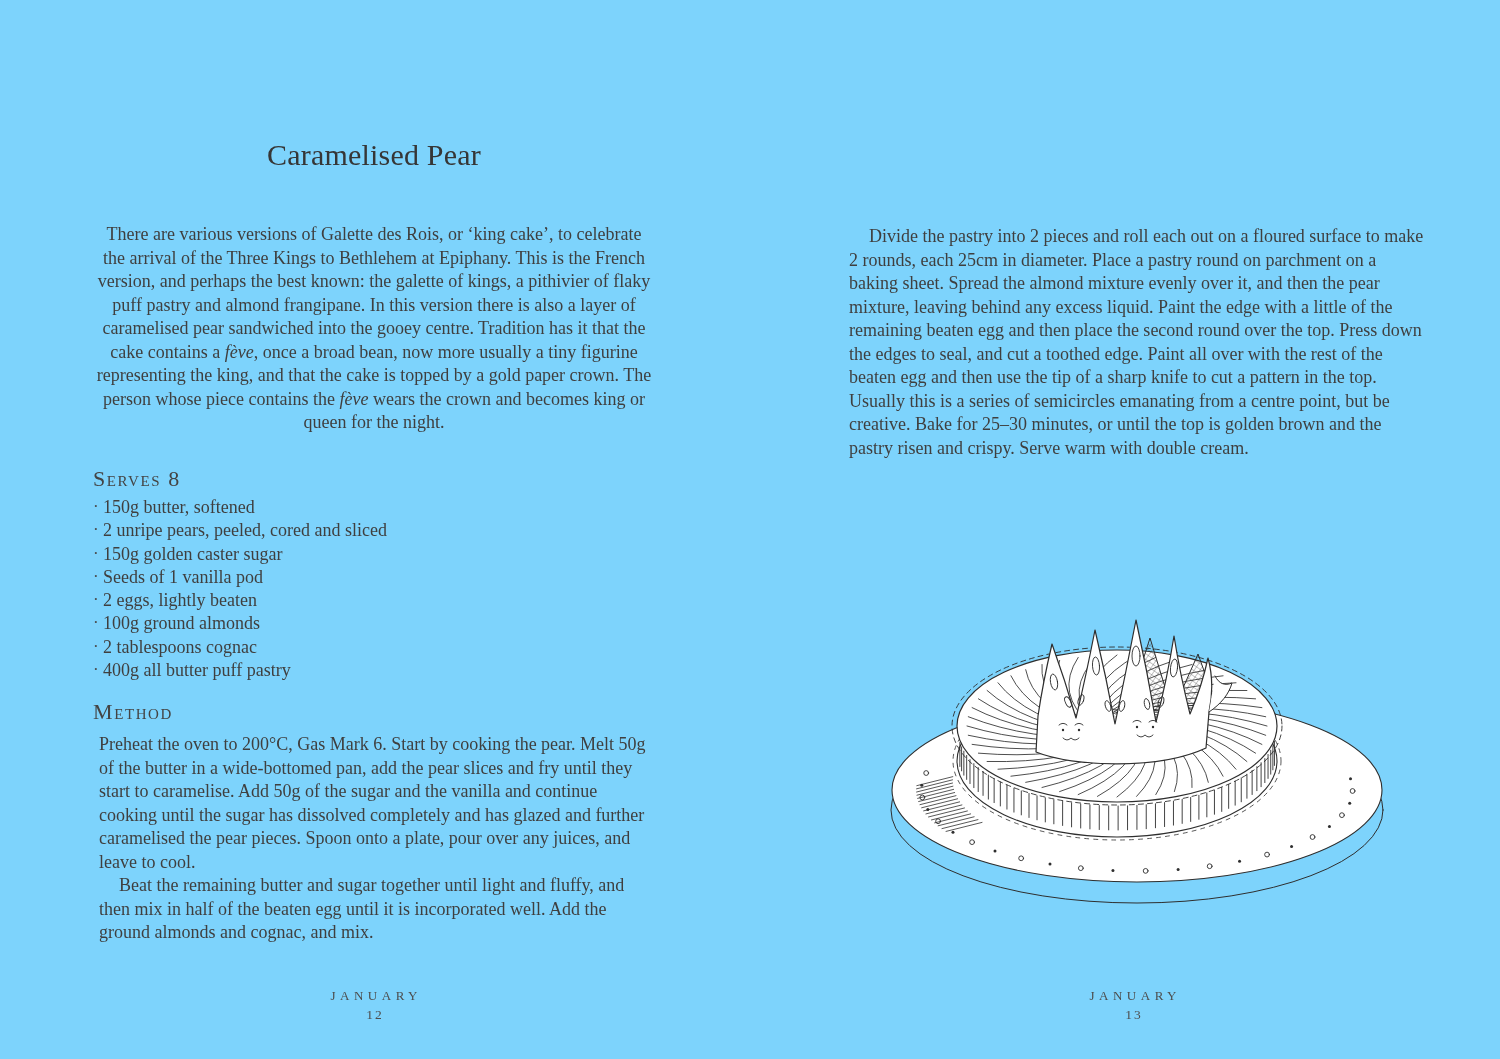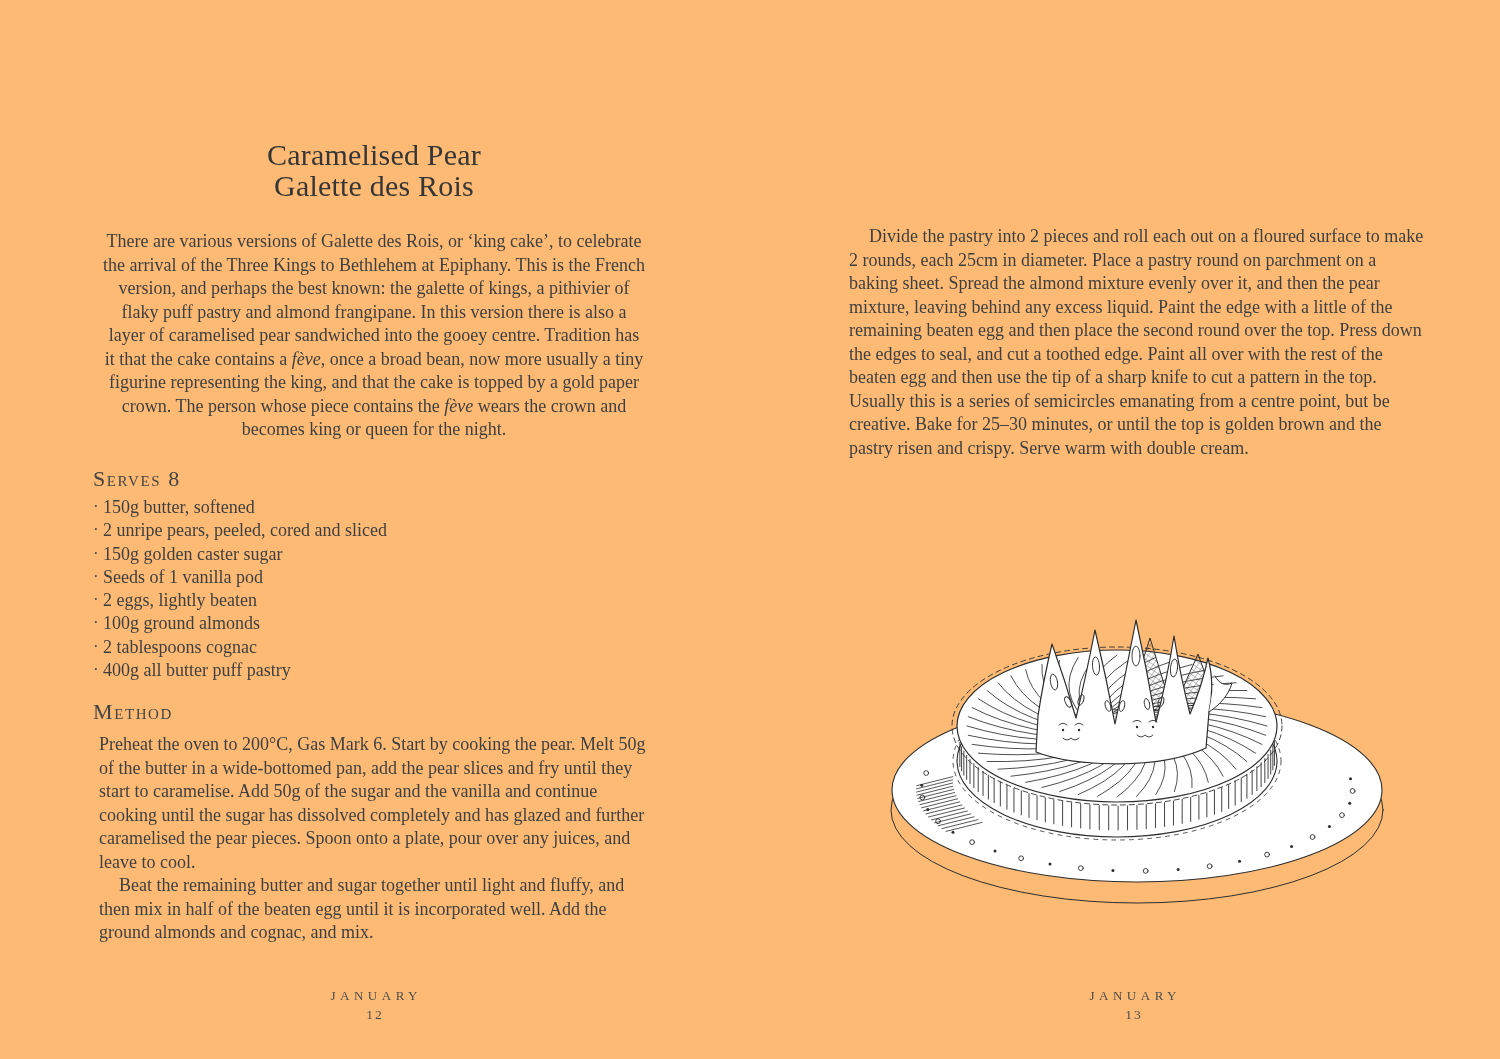--- a/index.html
+++ b/index.html
@@ -2,34 +2,34 @@
 <html><head>
 <meta charset="utf-8">
 <style>
   html,body{margin:0;padding:0;background:#ffffff;}
   body{
     width:1500px;height:1059px;
     font-family:"Liberation Serif","DejaVu Serif",serif;
     color:#3f3f3f;
     -webkit-font-smoothing:antialiased;
   }
-  .spread{position:relative;width:1500px;height:1059px;overflow:hidden;background:#fdba74;}
+  .spread{position:relative;width:1500px;height:1059px;overflow:hidden;background:#7dd3fc;}
   .page{position:absolute;top:0;height:1059px;}
   .page--left{left:91px;width:566px;}
   .page--right{left:843px;width:580px;}
 
   .recipe-title{
     position:absolute;top:139px;left:0;right:0;margin:0;
     font-weight:400;font-size:30px;line-height:31px;
     text-align:center;color:#363636;letter-spacing:.2px;
   }
   .recipe-title .title-line{display:block;}
 
   .intro{
-    position:absolute;top:219px;left:0;right:0;margin:11px;
+    position:absolute;top:219px;left:0;right:0;margin:4px;
     font-size:18px;line-height:23.5px;text-align:center;
   }
   .intro i{font-style:italic;}
 
   .subhead{
     margin:0;font-weight:400;font-size:22px;line-height:22px;
     font-variant:small-caps;letter-spacing:1.6px;color:#444444;
   }
   .subhead--serves{position:absolute;top:468px;left:2px;}
   .subhead--method{position:absolute;top:701px;left:2px;}
@@ -71,21 +71,20 @@
 </style>
 </head>
 <body>
 
 <div class="spread">
 
   <section class="page page--left">
 
     <h1 class="recipe-title">
       <span class="title-line">Caramelised Pear</span>
-      <span class="title-line">Galette des Rois</span>
     </h1>
 
     <p class="intro"><span>There are various versions of Galette des Rois, or ‘king cake’, to celebrate the arrival of the Three Kings to Bethlehem at Epiphany. This is the French version, and perhaps the best known: the galette of kings, a pithivier of flaky puff pastry and almond frangipane. In this version there is also a layer of caramelised pear sandwiched into the gooey centre. Tradition has it that the cake contains a </span><i>fève</i><span>, once a broad bean, now more usually a tiny figurine representing the king, and that the cake is topped by a gold paper crown. The person whose piece contains the </span><i>fève</i><span> wears the crown and becomes king or queen for the night.</span></p>
 
     <h2 class="subhead subhead--serves">Serves 8</h2>
 
     <ul class="ingredients">
       <li>
           <span class="bullet">·</span>
           <span class="ing-text">150g butter, softened</span>

